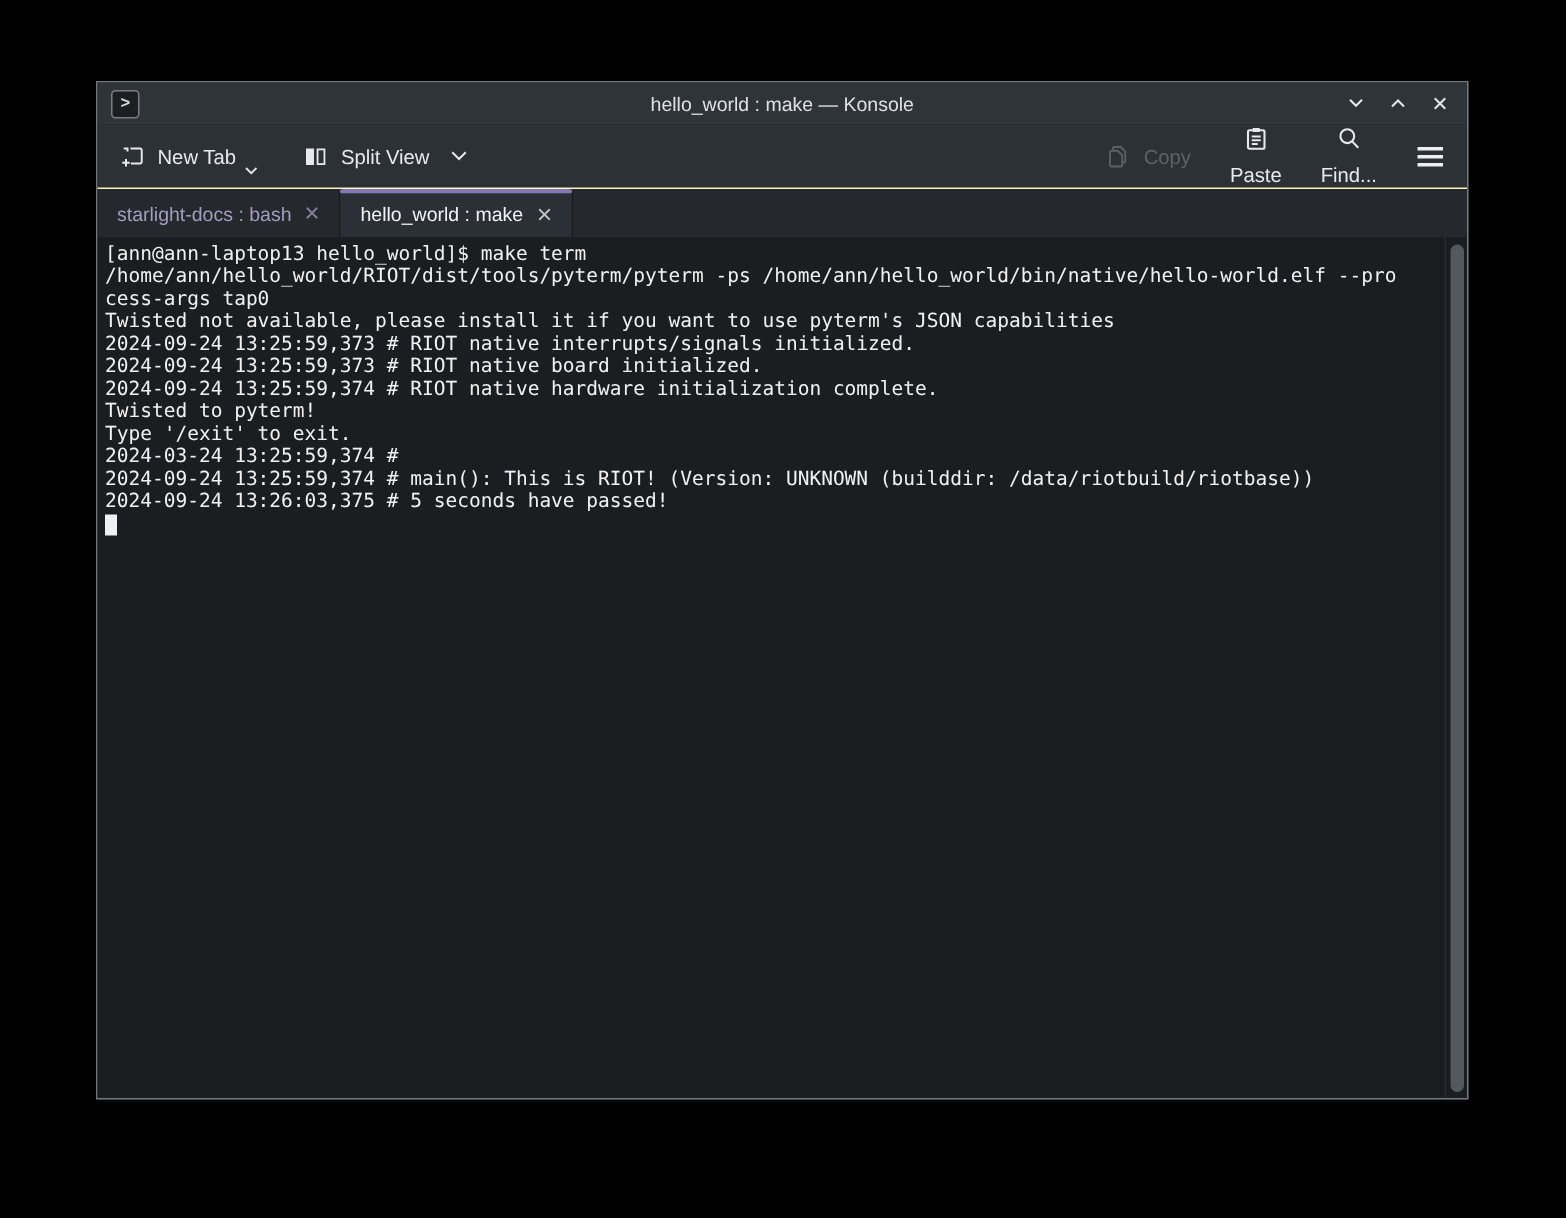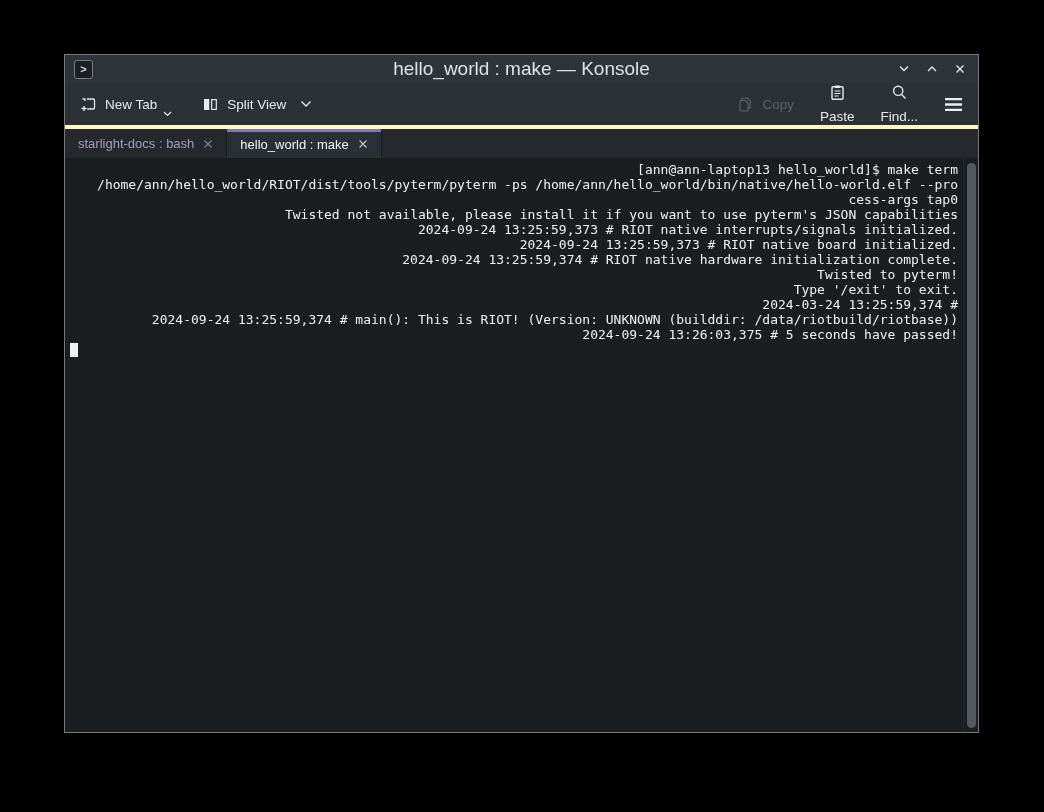--- a/index.html
+++ b/index.html
@@ -35,21 +35,21 @@
     border: 1px solid #7b7f83;
     border-radius: 3px;
     color: #d9dcdf;
     font-size: 11px; font-weight: bold;
     display: flex; align-items: center; justify-content: center;
     line-height: 1;
   }
   .titlebar-title {
     position: absolute; left: 100px; right: 100px;
     text-align: center;
-    color: #dee2e5; font-size: 19px;
+    color: #dee2e5; font-size: 13px;
     white-space: nowrap; overflow: hidden;
   }
   .titlebar-controls {
     margin-left: auto;
     display: flex; gap: 9px; align-items: center;
     z-index: 2;
   }
   .ctrl-btn {
     width: 19px; height: 19px;
     display: flex; align-items: center; justify-content: center;
@@ -74,21 +74,21 @@
   .tbtn .icon { display: flex; align-items: center; }
   .mini-caret { margin-left: -2px; align-self: flex-end; margin-bottom: -4px; }
   .toolbar-right { margin-left: auto; display: flex; align-items: center; }
   .toolbar-right .tbtn + .tbtn { margin-left: 26px; flex-direction: column; }
   .menu-btn { margin-left: 26px; display: flex; align-items: center; color: #eceff1; }
 
   
   .tabbar {
     flex: 0 0 33px;
     background: var(--tabbar-bg, #25282c);
-    border-top: 4px solid #fef9c3;
+    border-top: 1px solid #fef9c3;
     display: flex; align-items: stretch;
   }
   .tab {
     display: flex; align-items: center; gap: 9px;
     padding: 0 13px;
     font-size: 13px;
     white-space: nowrap;
     cursor: default;
   }
   .tab.inactive { color: #a59dbf; }
@@ -106,21 +106,20 @@
   
   .terminal {
     flex: 1 1 auto;
     position: relative;
     background: var(--terminal-bg, #1b1e21);
     font-family: "DejaVu Sans Mono", "Liberation Mono", monospace;
     font-size: 13px; line-height: 15px;
     color: var(--terminal-fg, #f1f1f1);
     padding: 4px 20px 0 5px;
     overflow: hidden;
-    text-align: right;
   }
   .tline { white-space: pre; height: 15px; }
   .cursor-block {
     width: 8px; height: 14px;
     margin-top: 1px;
     background: #eef0f1;
   }
   .scrollbar {
     position: absolute; top: 0; right: 0; bottom: 0;
     width: 15px;

